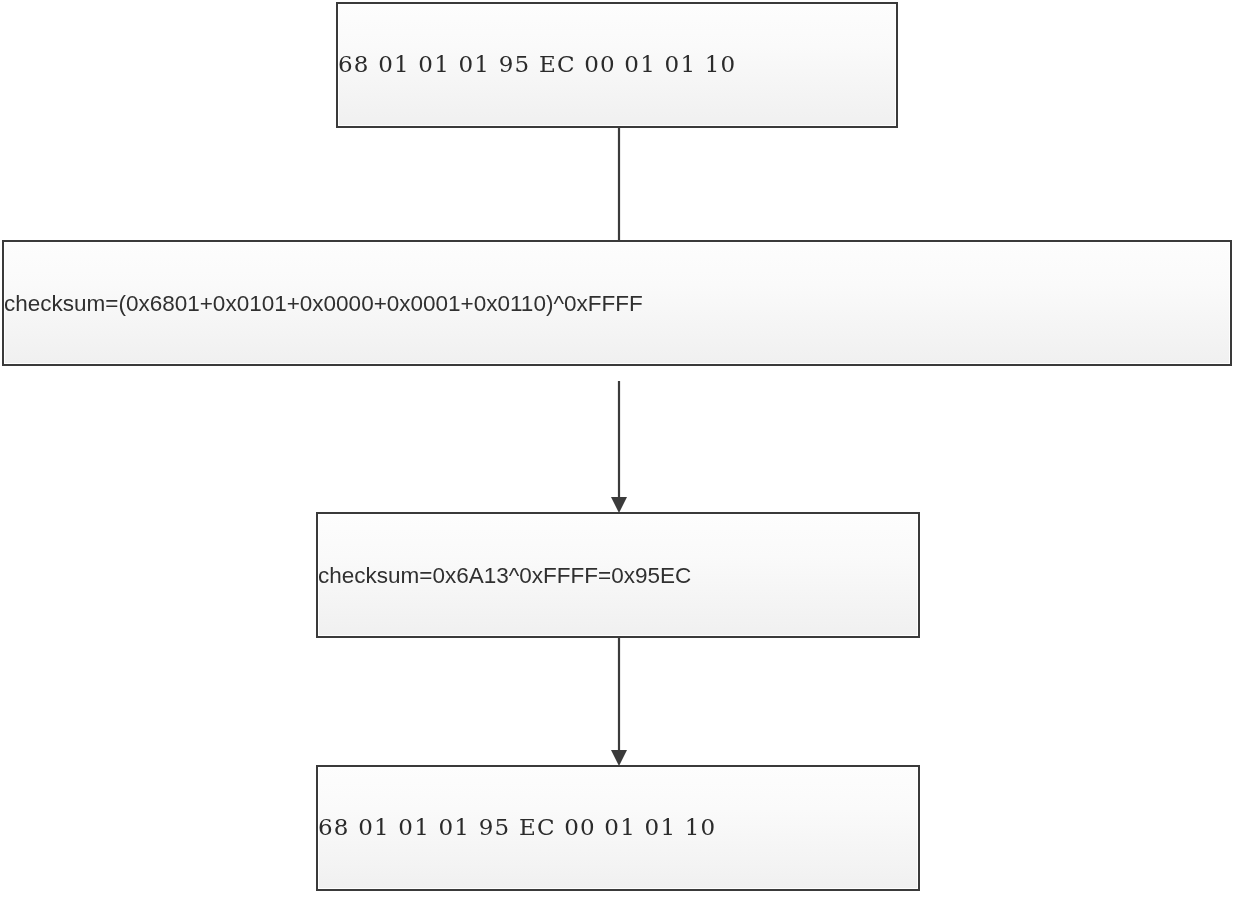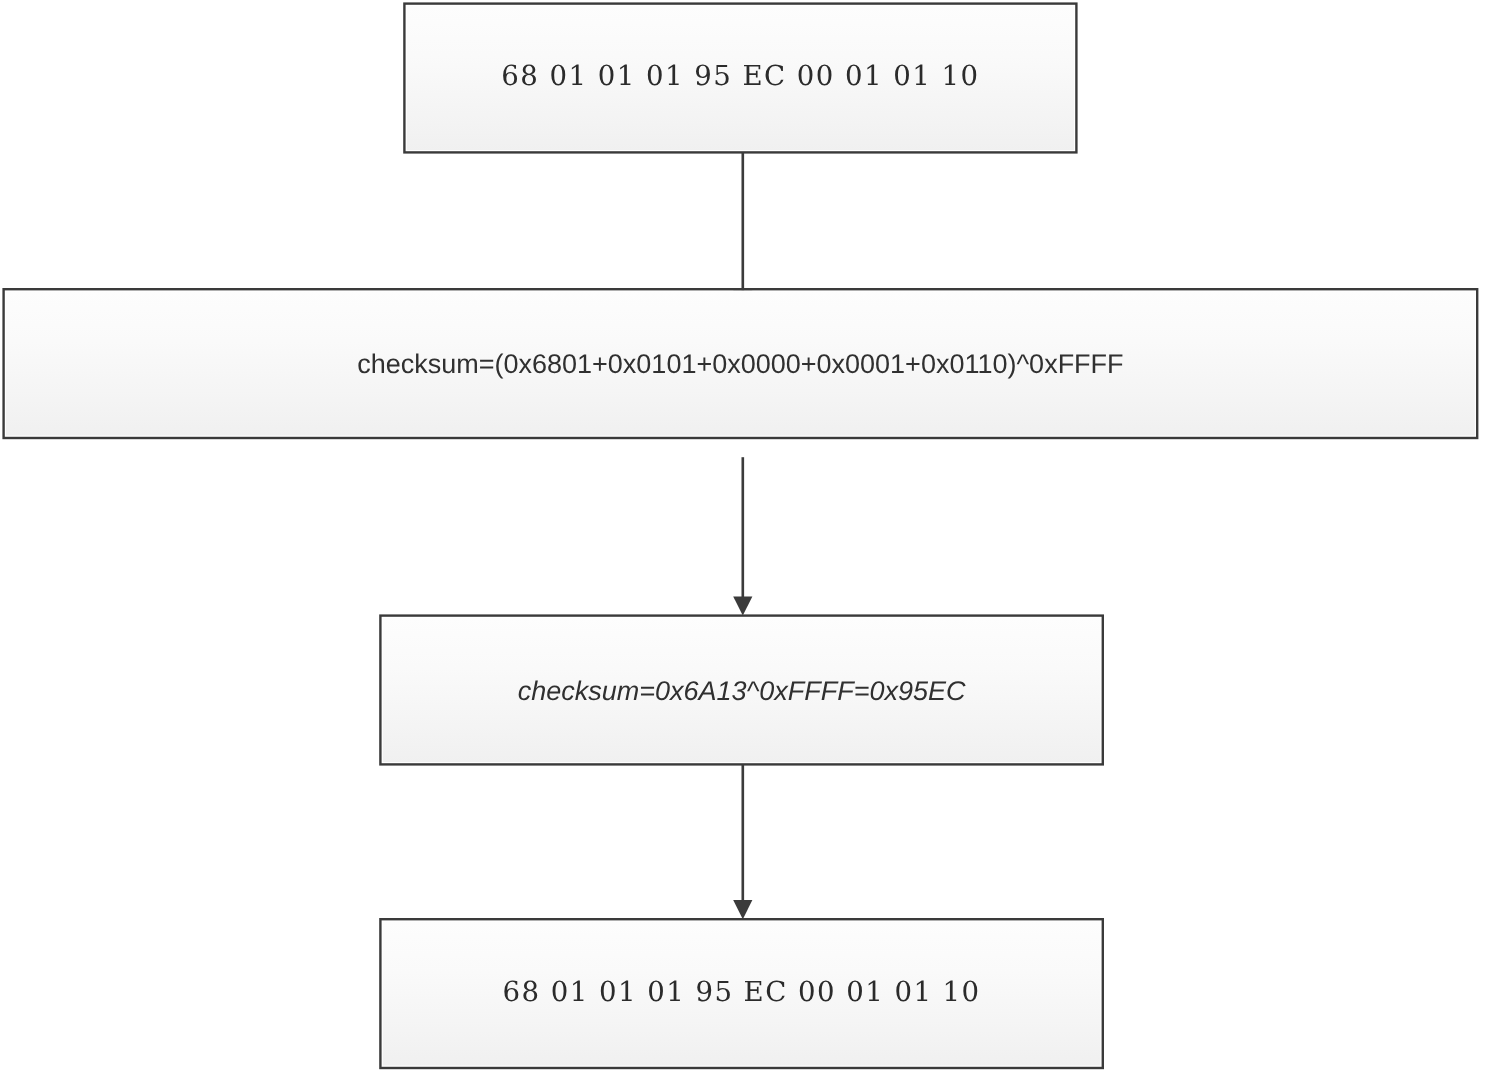--- a/index.html
+++ b/index.html
@@ -23,21 +23,21 @@
 
   
   .node {
     position: absolute;
     box-sizing: border-box;
     border: 2.5px solid #3a3a3a;
     background: linear-gradient(to bottom, #fdfdfd 0%, #fafafa 35%, #f4f4f4 75%, #f0f0f0 100%);
     box-shadow: inset 0 0 0 1px rgba(255,255,255,0.9);
     display: flex;
     align-items: center;
-    justify-content: center;
+    justify-content: flex-start;
     text-align: center;
   }
 
   .node .node-label {
     display: block;
     color: #262626;
     line-height: 1.2;
     white-space: nowrap;
   }
 
@@ -53,21 +53,21 @@
   .node.formula .node-label {
     font-family: "Liberation Sans", sans-serif;
     font-size: 22.5px;
     letter-spacing: 0px;
     color: #303030;
   }
 
   
   #node-frame-top    { left: 336px;  top: 2px;   width: 562px; height: 126px; }
   #node-formula-sum  { left: 2px;    top: 240px; width: 1230px; height: 126px; }
-  #node-formula-res  { left: 316px;  top: 512px; width: 604px;  height: 126px; font-style: italic; }
+  #node-formula-res  { left: 316px;  top: 512px; width: 604px;  height: 126px; }
   #node-frame-bottom { left: 316px;  top: 765px; width: 604px;  height: 126px; }
 
   
   .connector {
     position: absolute;
     overflow: visible;
   }
   .connector line {
     stroke: #3b3b3b;
     stroke-width: 2.2;

